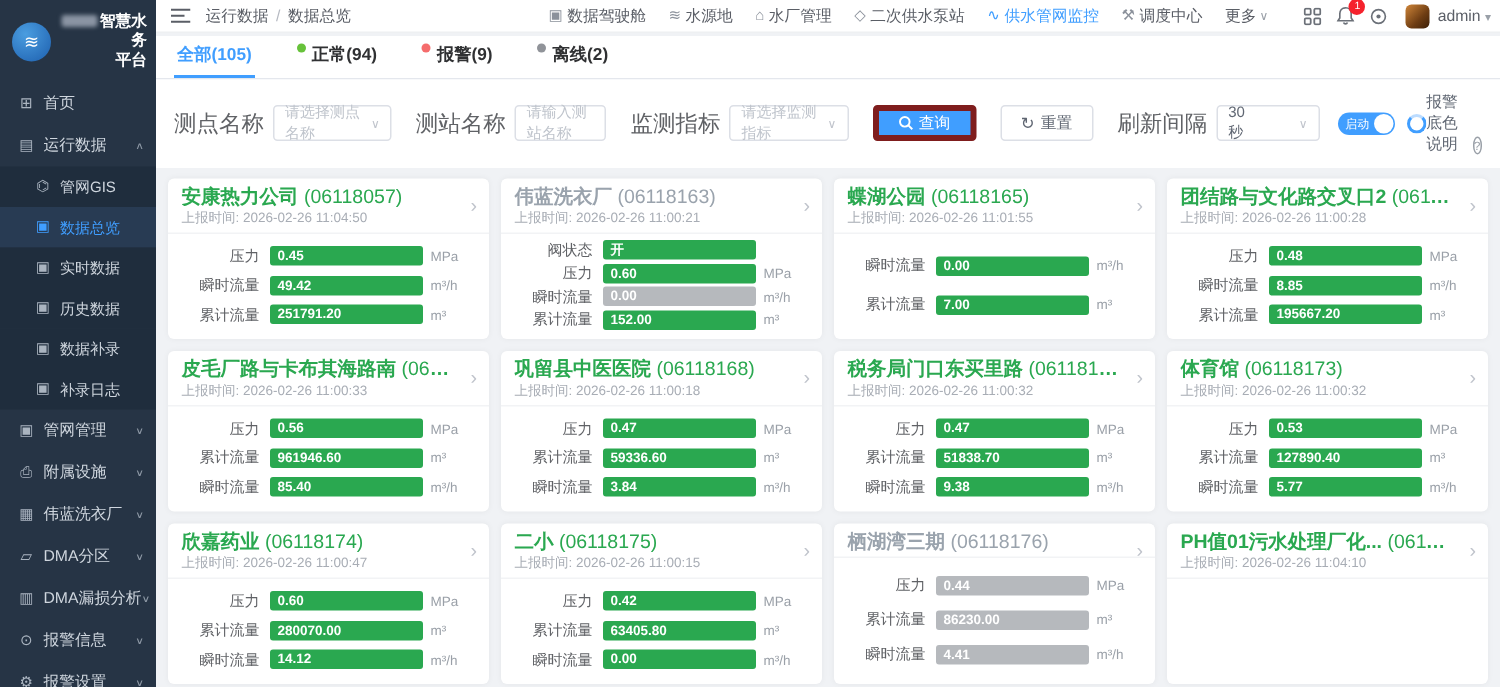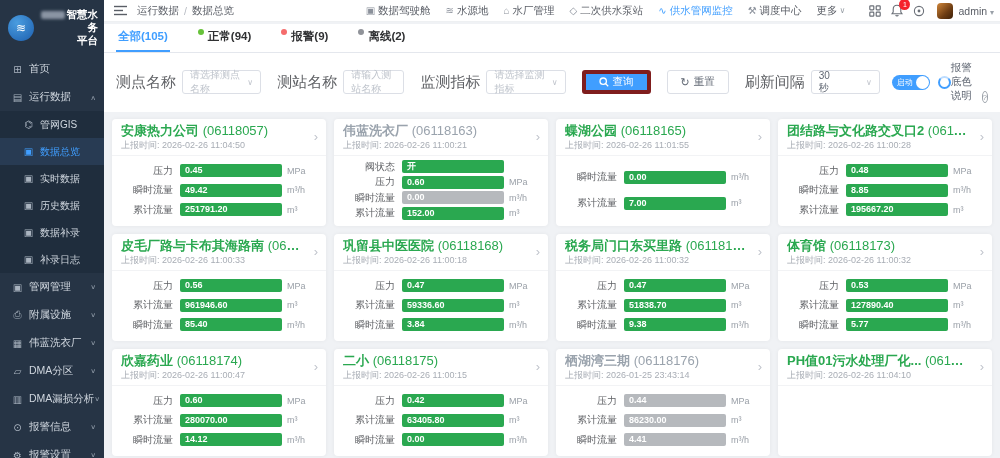--- a/index.html
+++ b/index.html
@@ -582,21 +582,20 @@
               <div class="drow">
                 <span class="dlabel">瞬时流量</span>
                 <span class="dbar">0.00</span>
                 <span class="dunit">m³/h</span>
               </div>
             </div>
           </div>
           <div class="card offline">
             <div class="card-head">
               <div class="card-title">栖湖湾三期 <span class="cid">(06118176)</span></div>
-              <div class="card-time">上报时间: 2026-01-25 23:43:14</div>
               <span class="card-arrow">›</span>
             </div>
             <div class="card-body">
               <div class="drow">
                 <span class="dlabel">压力</span>
                 <span class="dbar off">0.44</span>
                 <span class="dunit">MPa</span>
               </div>
               <div class="drow">
                 <span class="dlabel">累计流量</span>

